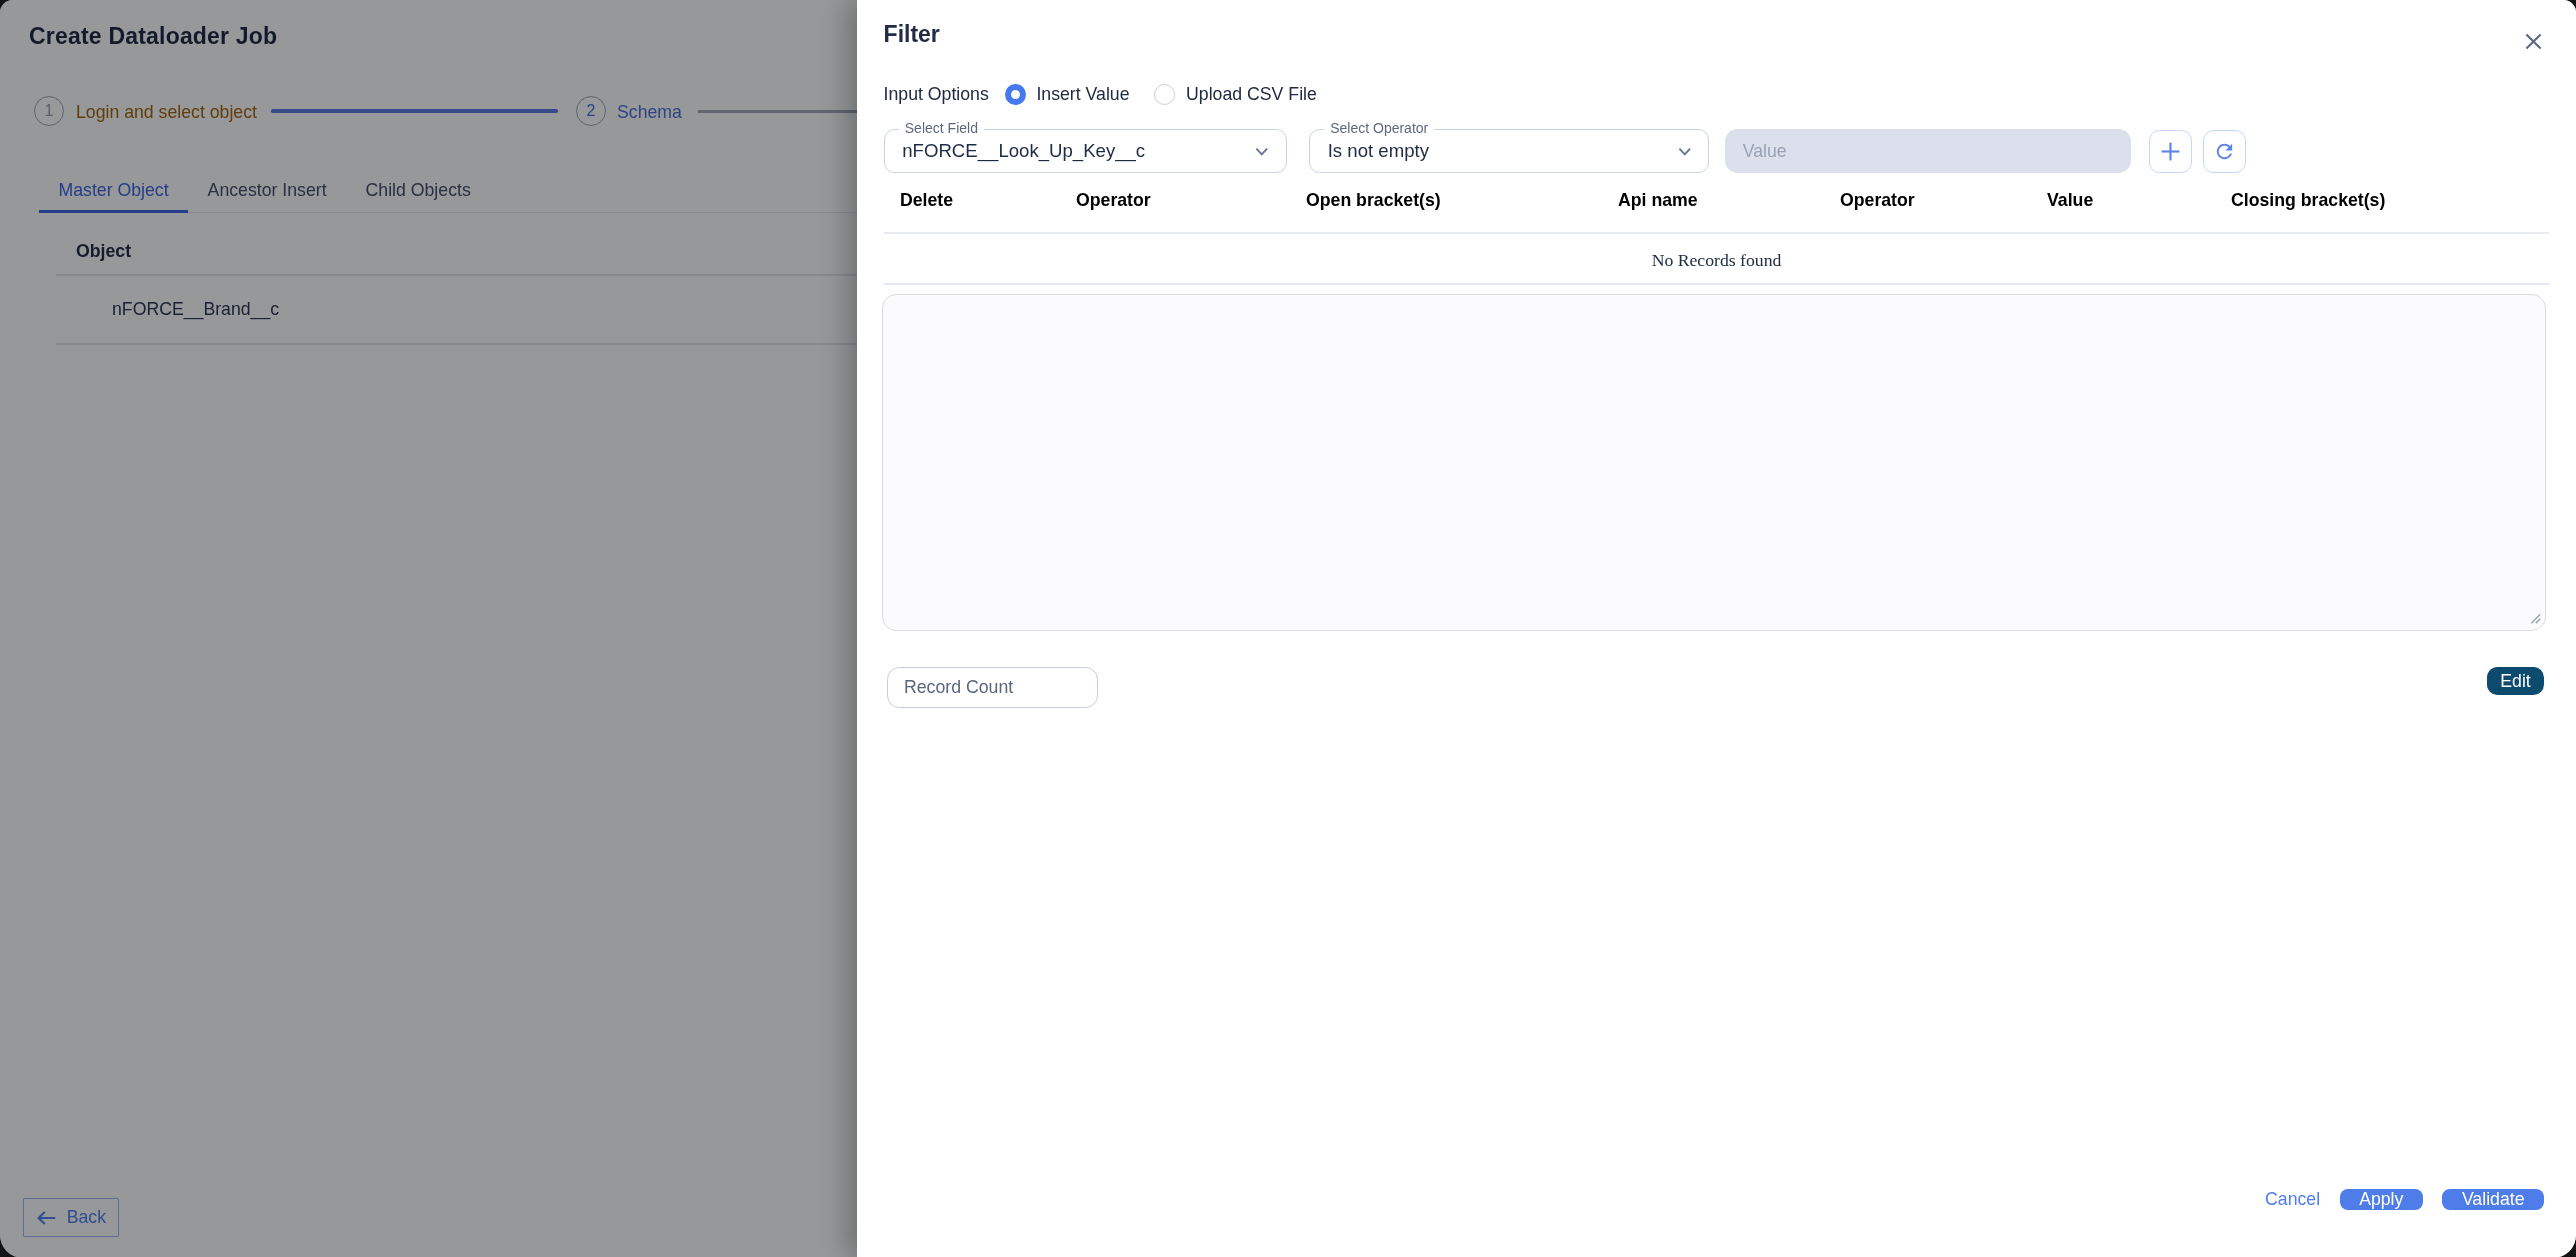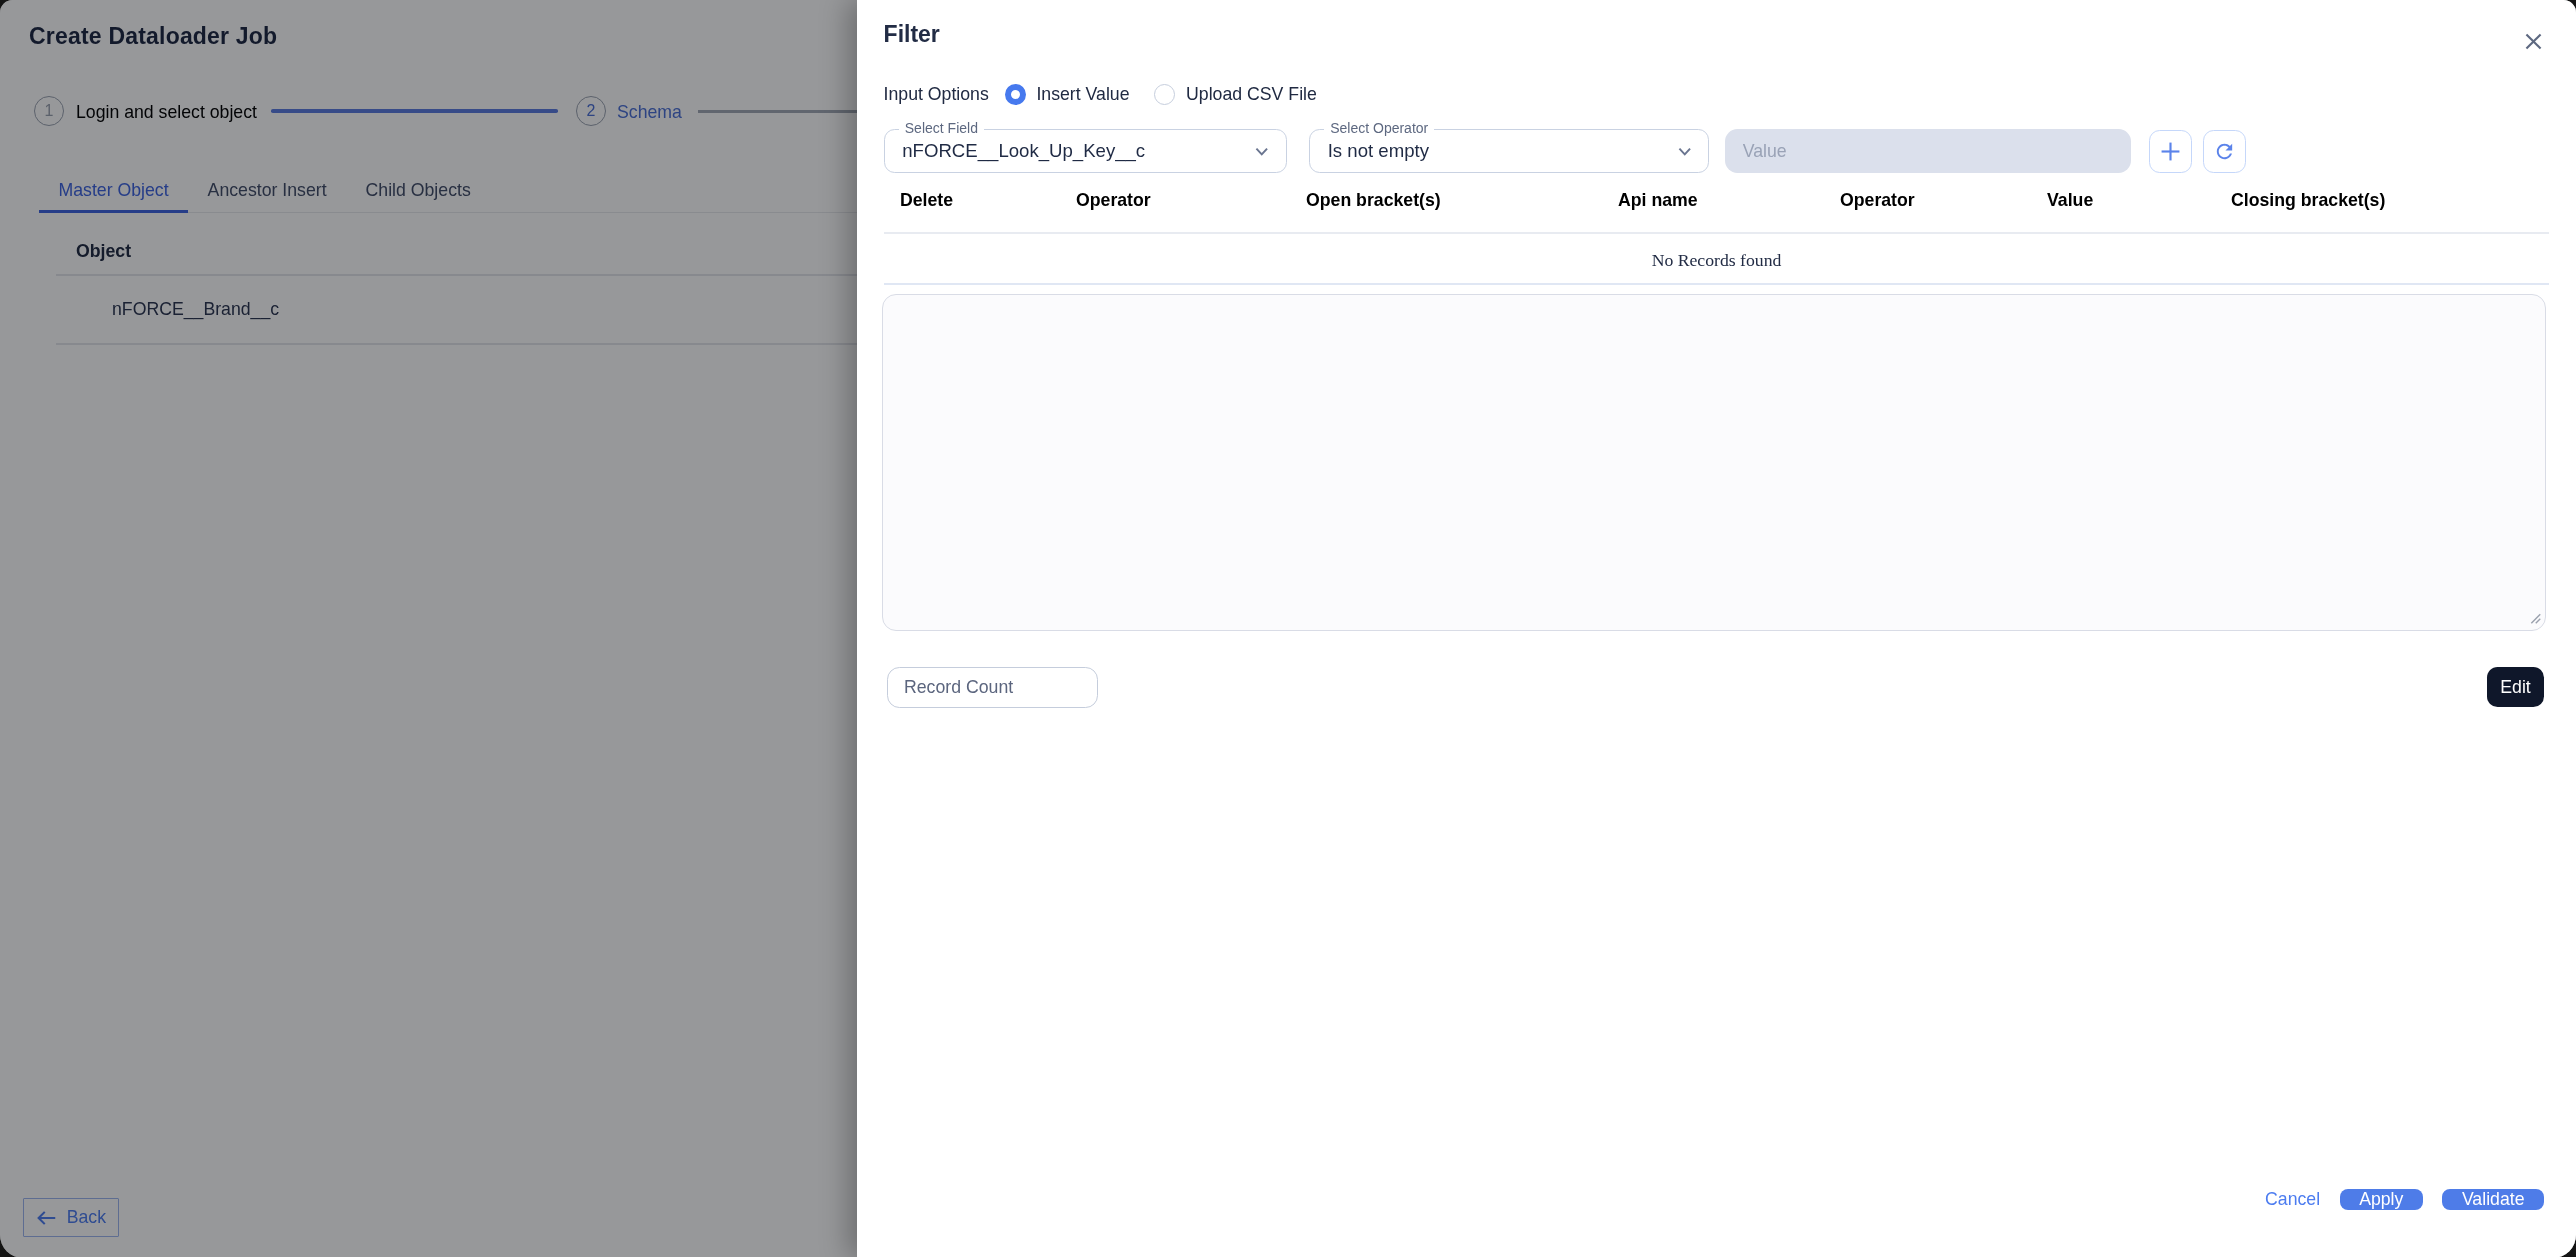--- a/index.html
+++ b/index.html
@@ -6,21 +6,21 @@
   *{box-sizing:border-box;}
   .stage{position:relative;width:2576px;height:1258px;font-family:"Liberation Sans",sans-serif;overflow:hidden;}
   .app{position:absolute;inset:0;background:#ffffff;border-radius:12.4px 12.4px 23px 23px;overflow:hidden;}
 
   
   .page-title{position:absolute;left:29px;top:23px;font-size:23px;font-weight:700;color:#1d2742;letter-spacing:0.2px;}
   .step-circle{position:absolute;width:30px;height:30px;border-radius:50%;border:1.8px solid #9aa2b0;display:flex;align-items:center;justify-content:center;font-size:16px;}
   .step1-circle{left:34px;top:96px;color:#98a0ae;}
   .step2-circle{left:576px;top:96px;color:#4a6fd6;}
   .step-label{position:absolute;top:102px;font-size:17.7px;}
-  .step1-label{left:76px;color:#000000;}
+  .step1-label{left:76px;color:#a16207;}
   .step2-label{left:617px;color:#4a6fd6;font-weight:500;}
   .conn1{position:absolute;left:271px;top:109px;width:287px;height:3.5px;background:#5b7ae0;border-radius:1.8px;}
   .conn2{position:absolute;left:698px;top:110px;width:159px;height:2.7px;background:#a3aab6;}
   .tabs-row{position:absolute;left:39px;top:169px;display:flex;}
   .tab{height:42px;line-height:42px;padding:0 19.5px;font-size:17.7px;font-weight:500;color:#414c68;}
   .tab.active{color:#3d63e0;}
   .tabs-underline{position:absolute;left:39px;top:210px;width:149px;height:2.7px;background:#3d63e0;}
   .tabs-baseline{position:absolute;left:39px;top:212px;width:819px;height:0.9px;background:#e7e8ec;}
   .obj-header{position:absolute;left:76px;top:241px;font-size:17.7px;font-weight:700;color:#202a42;}
   .obj-div1{position:absolute;left:56px;top:274px;width:802px;height:1.8px;background:#e3e5ea;}
@@ -51,21 +51,21 @@
   .plus-btn{left:1292px;}
   .refresh-btn{left:1346px;}
   .rec-header{position:absolute;top:190px;font-size:17.7px;font-weight:700;color:#000000;white-space:nowrap;}
   .hdr-div{position:absolute;left:26.6px;top:232px;width:1665px;height:1.8px;background:#e8ebf1;}
   .empty-text{position:absolute;left:0;top:250px;width:1719px;text-align:center;font-size:17.7px;color:#222c45;font-family:Liberation Serif, serif;}
   .light-div{position:absolute;left:26.6px;top:283px;width:1665px;height:1.8px;background:#e0e7f4;}
   .filter-textarea{position:absolute;left:25px;top:294px;width:1664px;height:337px;border:1.8px solid #d9dce6;border-radius:14px;background:#fbfbfd;resize:none;outline:none;font-family:"Liberation Sans",sans-serif;font-size:17.7px;padding:14px 17.7px;color:#2a3450;}
   .grip{position:absolute;left:1669px;top:609px;pointer-events:none;}
   .rc-input{position:absolute;left:30px;top:667px;width:211px;height:41px;border:1.8px solid #c5cddc;border-radius:12.4px;background:#fff;padding:0 16px;font-size:17.7px;color:#5b657e;font-family:"Liberation Sans",sans-serif;}
   .rc-input::placeholder{color:#5b657e;opacity:1;}
-  .edit-btn{position:absolute;right:32px;top:667px;min-width:57px;height:40px;background:#0f172a;border:none;border-radius:10.6px;color:#fff;font-size:17.7px;font-weight:500;cursor:pointer;padding:0 4px;font-family:"Liberation Sans",sans-serif;}
+  .edit-btn{position:absolute;right:32px;top:667px;min-width:57px;height:28px;background:#0c4a6e;border:none;border-radius:10.6px;color:#fff;font-size:17.7px;font-weight:500;cursor:pointer;padding:0 4px;font-family:"Liberation Sans",sans-serif;}
   .actions-row{position:absolute;right:32px;top:1189px;display:flex;align-items:center;gap:19.5px;margin-left:34px;}
   .cancel-btn{background:none;border:none;color:#4c7cf0;font-size:17.7px;font-weight:500;cursor:pointer;padding:0;font-family:"Liberation Sans",sans-serif;}
   .primary-btn{height:21px;background:#4e7ce8;border:none;border-radius:8px;color:#fff;font-size:17.7px;font-weight:500;cursor:pointer;padding:0 19.5px;font-family:"Liberation Sans",sans-serif;}
 </style>
 </head>
 <body>
 
 <div class="stage">
   <div class="app">
 

